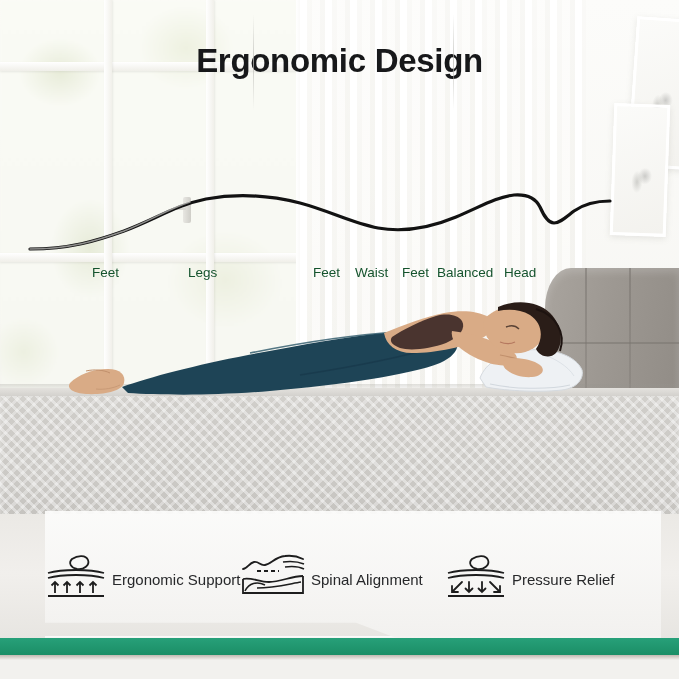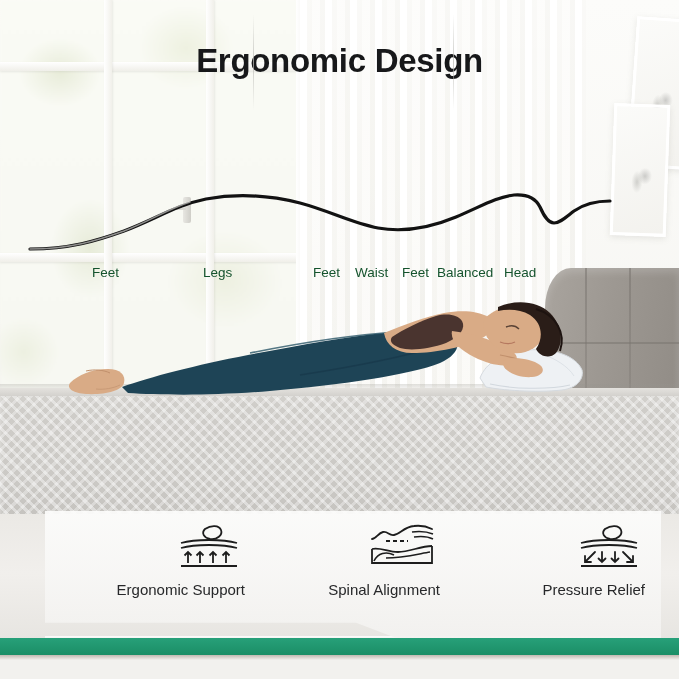--- a/index.html
+++ b/index.html
@@ -167,21 +167,21 @@
     z-index:7;
     clip-path:polygon(0 0, 100% 0, 100% 100%, 57% 100%, 50.5% 88%, 0 88%);
   }
   .panel-divider {
     position:absolute; top:14px; width:1px; height:96px;
     background:linear-gradient(180deg,rgba(190,190,185,0),rgba(186,186,181,.75),rgba(190,190,185,0));
     z-index:8;
   }
   .feature {
     position:absolute; top:518px; width:205px; height:112px;
-    display:flex; flex-direction:column; align-items:flex-end;
+    display:flex; flex-direction:row; align-items:center;
     z-index:9;
   }
   .feature-icon { height:52px; display:flex; align-items:center; justify-content:center; }
   .feature-label {
     margin-top:11px; font-size:15px; color:#27282a; white-space:nowrap;
   }
 
   
   .teal-bar {
     position:absolute; left:0; top:638px; width:679px; height:17px;
@@ -250,21 +250,21 @@
              C480,32 496,22 514,20
              C528,19 536,24 540,32
              C544,41 548,48 554,48
              C560,48 566,42 574,36
              C584,29 596,26 610,26" fill="none" stroke="#121212" stroke-linecap="round" stroke-width="3.2"></path>
     <path d="M30,74 C70,74 96,66 124,56 C150,46 168,34 190,27" fill="none" stroke="#f6f5f2" stroke-linecap="round" stroke-width="1.5" opacity=".55"></path>
   </svg>
 
   <div class="zones">
     <span class="zone" style="left:92px">Feet</span>
-    <span class="zone" style="left:203px">Legs</span>
+    <span class="zone" style="left:188px">Legs</span>
     <span class="zone" style="left:313px">Feet</span>
     <span class="zone" style="left:355px">Waist</span>
     <span class="zone" style="left:402px">Feet</span>
     <span class="zone" style="left:437px">Balanced</span>
     <span class="zone" style="left:504px">Head</span>
   </div>
 
   <div class="headboard">
     <div class="hb-seam-v" style="left:40px"></div>
     <div class="hb-seam-v" style="left:84px"></div>

